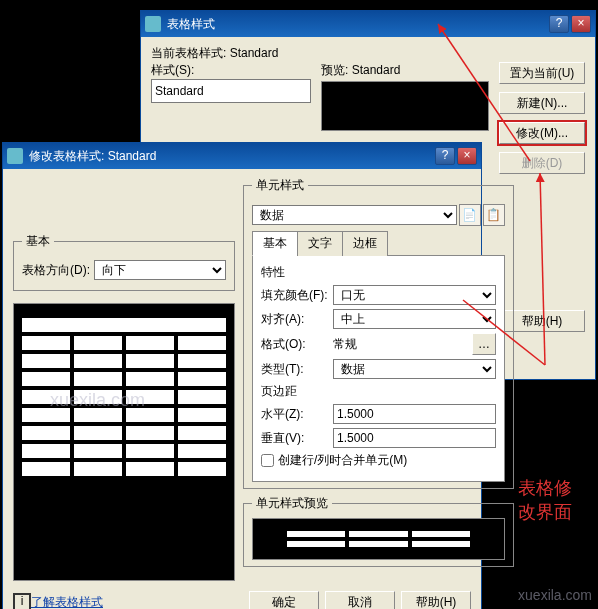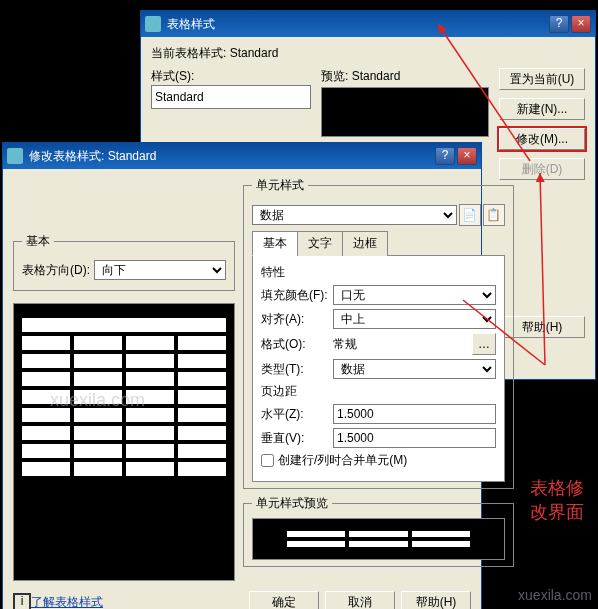--- a/index.html
+++ b/index.html
@@ -37,21 +37,21 @@
 <body>
 
 <div class="win" style="left:140px;top:10px;width:456px;height:370px">
   <div class="titlebar">
     <span class="icon"></span>
     <span class="title">表格样式</span>
     <span class="tbbtn">?</span>
     <span class="tbbtn close">×</span>
   </div>
   <div class="win-body">
-    <div style="margin-bottom:6px">
+    <div style="">
       <span>当前表格样式:</span>
       <span>Standard</span>
     </div>
     <div style="display:flex;gap:10px">
       <div style="flex:0 0 160px">
         <div>样式(S):</div>
         <input type="text" style="width: 100%; height: 24px;" value="Standard">
       </div>
       <div style="flex:1">
         <span>预览:</span>
@@ -209,16 +209,16 @@
 <svg class="arrow" style="left:455px;top:165px;width:120px;height:220px">
   <defs>
       <marker id="ah2" markerWidth="8" markerHeight="8" refX="6" refY="3" orient="auto">
         <path d="M0,0 L6,3 L0,6 Z" fill="#d22"></path>
       </marker>
     </defs>
   <line x1="90" y1="200" x2="8" y2="135" stroke="#d22" stroke-width="1.5"></line>
   <line x1="90" y1="200" x2="85" y2="8" stroke="#d22" stroke-width="1.5" marker-end="url(#ah2)"></line>
 </svg>
 
-<div class="redtext" style="position:absolute;right:14px;top:476px;white-space:pre">表格修
+<div class="redtext" style="position:absolute;right:26px;top:476px;white-space:pre">表格修
 改界面</div>
 <div class="watermark" style="left:50px;top:390px">xuexila.com</div>
 <div class="watermark" style="right:6px;bottom:6px;font-size:14px">xuexila.com</div>
 
 </body></html>

